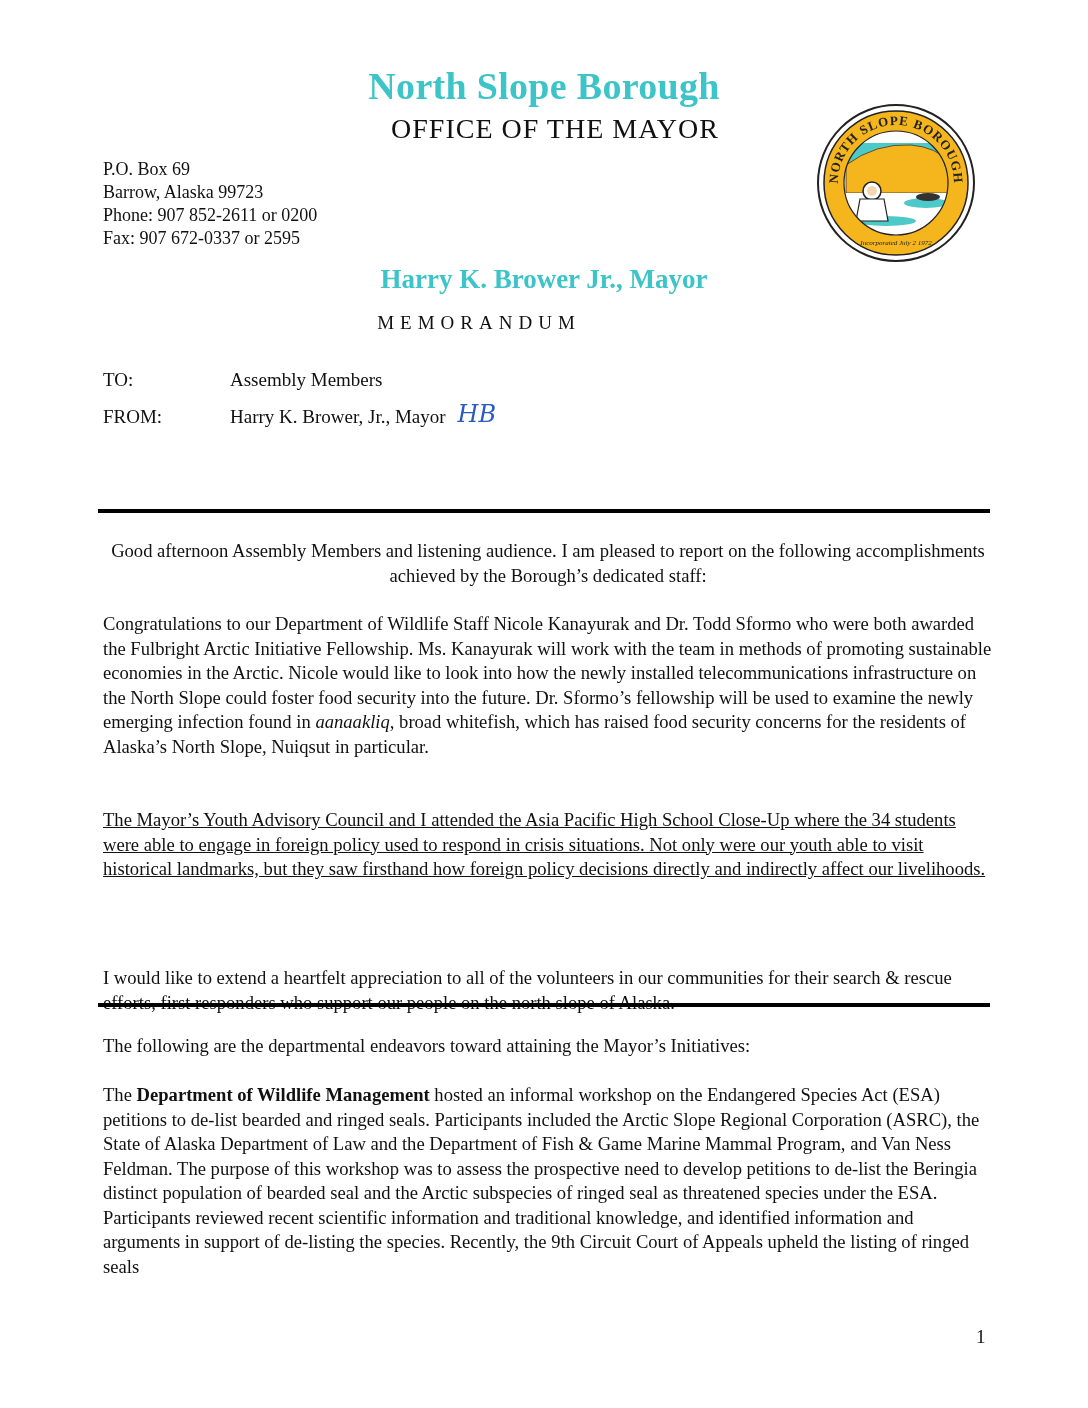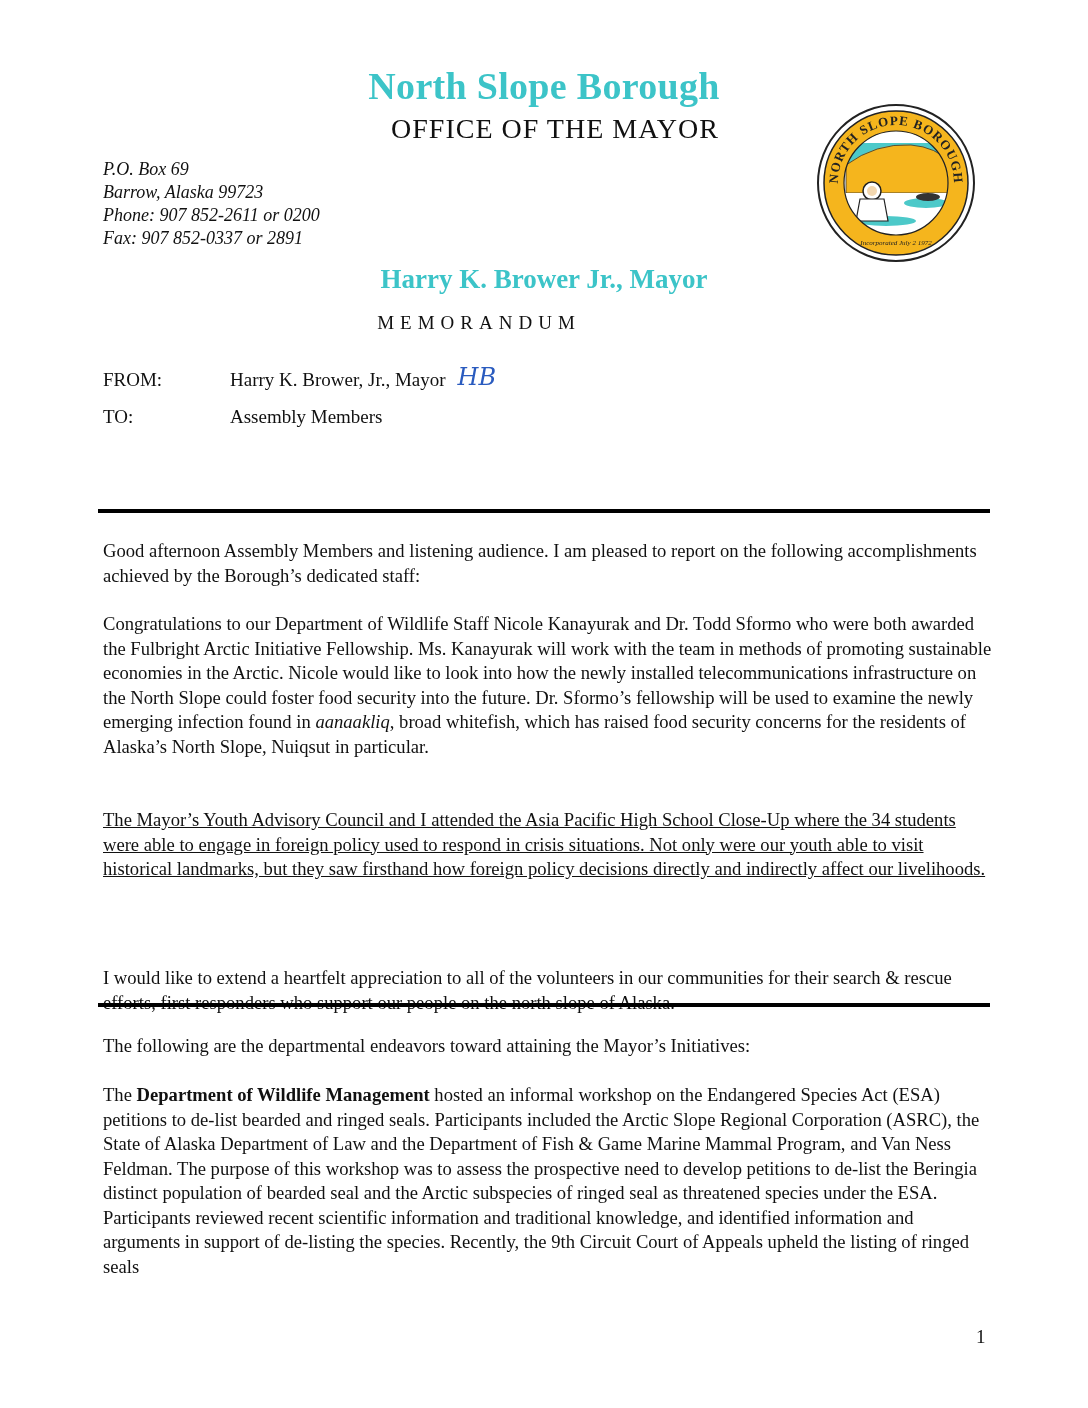--- a/index.html
+++ b/index.html
@@ -12,21 +12,21 @@
       position: absolute; left: 0; width: 1088px; top: 64px; text-align: center;
       font-family: "Liberation Serif", serif; font-weight: bold;
       font-size: 38px; color: #3cc4c8; letter-spacing: 0.3px;
       transform: translateX(-0px);
     }
     .office {
       position: absolute; left: 0; width: 1088px; top: 113px; text-align: center;
       font-size: 28px; letter-spacing: 1px; padding-left: 22px; box-sizing: border-box;
     }
     .address {
-      position: absolute; left: 103px; top: 158px; font-size: 18px; line-height: 23px; font-style: italic;
+      position: absolute; left: 103px; top: 158px; font-size: 18px; line-height: 23px;
     }
     .seal {
       position: absolute; left: 816px; top: 103px; width: 160px; height: 160px;
     }
     .mayor-name {
       position: absolute; left: 0; width: 1088px; top: 264px; text-align: center;
       font-weight: bold; font-size: 27px; color: #3cc4c8;
       padding-left: 0px;
     }
     .memo-title {
@@ -52,21 +52,21 @@
 </head>
 <body>
 
 <div class="org-name">North Slope Borough</div>
 <div class="office">OFFICE OF THE MAYOR</div>
 
 <div class="address">
   <div>P.O. Box 69</div>
   <div>Barrow, Alaska 99723</div>
   <div>Phone:  907 852-2611 or 0200</div>
-  <div>Fax:  907 852-0337 or 2891</div>
+  <div>Fax:  907 672-0337 or 2595</div>
 </div>
 
 <div class="seal">
   <svg width="160" height="160" viewBox="0 0 160 160">
     <defs>
       <path id="arcTop" d="M 22 80 A 58 58 0 0 1 138 80"></path>
       <clipPath id="inner">
           <circle cx="80" cy="80" r="52"></circle>
         </clipPath>
     </defs>
@@ -90,35 +90,35 @@
     </text>
     <text x="80" y="142" text-anchor="middle" font-family="Liberation Serif, serif" font-style="italic" font-size="7" fill="#222">Incorporated July 2 1972</text>
   </svg>
 </div>
 
 <div class="mayor-name">Harry K. Brower Jr., Mayor</div>
 <div class="memo-title">MEMORANDUM</div>
 
 <div class="header-table">
   <div class="hrow">
+    <span class="hlabel">TO:</span>
+    <span class="hvalue">Assembly Members</span>
+  </div>
+  <div class="hrow">
     <span class="hlabel">FROM:</span>
     <span class="hvalue">
       <span>Harry K. Brower, Jr., Mayor</span>
       <span class="signature">HB</span>
     </span>
   </div>
-  <div class="hrow">
-    <span class="hlabel">TO:</span>
-    <span class="hvalue">Assembly Members</span>
-  </div>
 </div>
 
 <div class="rule" style="top: 509px;"></div>
 
-<div class="para" style="top: 539px;">Good afternoon Assembly Members and listening audience. I am pleased to report on the following accomplishments achieved by the Borough’s dedicated staff:</div>
+<div class="para" style="top: 539px; text-align: center;">Good afternoon Assembly Members and listening audience. I am pleased to report on the following accomplishments achieved by the Borough’s dedicated staff:</div>
 
 <div class="para" style="top: 612px;"><span>Congratulations to our Department of Wildlife Staff Nicole Kanayurak and Dr. Todd Sformo who were both awarded the Fulbright Arctic Initiative Fellowship. Ms. Kanayurak will work with the team in methods of promoting sustainable economies in the Arctic. Nicole would like to look into how the newly installed telecommunications infrastructure on the North Slope could foster food security into the future. Dr. Sformo’s fellowship will be used to examine the newly emerging infection found in </span><i>aanaakliq</i><span>, broad whitefish, which has raised food security concerns for the residents of Alaska’s North Slope, Nuiqsut in particular.</span></div>
 
 <div class="para" style="top: 808px; text-decoration: underline;">The Mayor’s Youth Advisory Council and I attended the Asia Pacific High School Close-Up where the 34 students were able to engage in foreign policy used to respond in crisis situations. Not only were our youth able to visit historical landmarks, but they saw firsthand how foreign policy decisions directly and indirectly affect our livelihoods.</div>
 
 <div class="para" style="top: 930px; margin-top: 36px;">I would like to extend a heartfelt appreciation to all of the volunteers in our communities for their search &amp; rescue efforts, first responders who support our people on the north slope of Alaska.</div>
 
 <div class="rule" style="top: 1003px;"></div>
 
 <div class="para" style="top: 1034px;">The following are the departmental endeavors toward attaining the Mayor’s Initiatives:</div>

